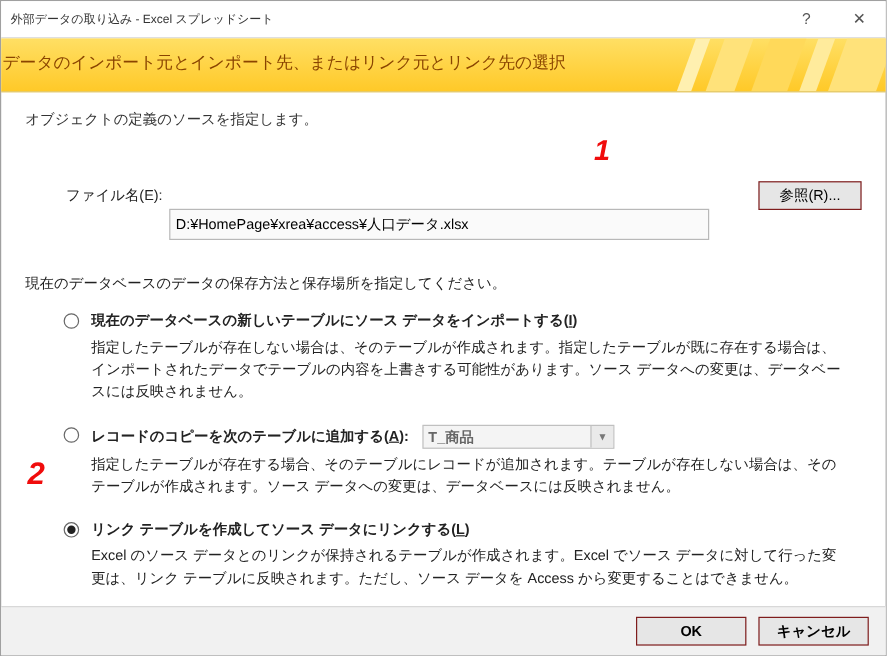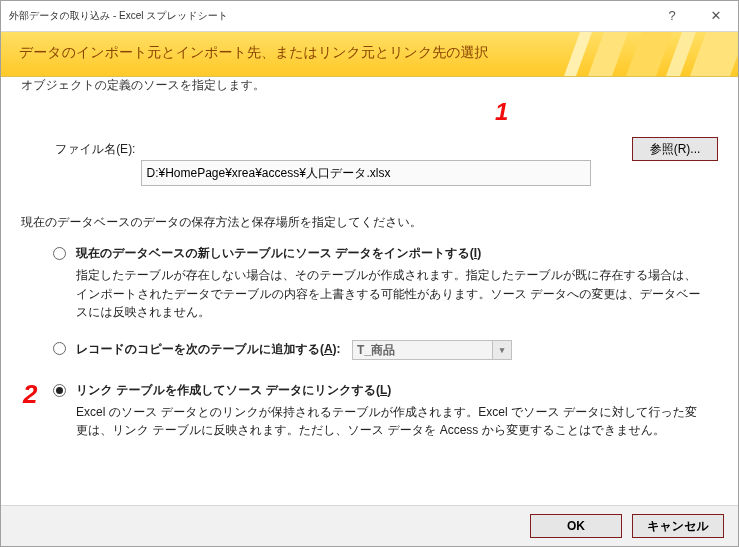--- a/index.html
+++ b/index.html
@@ -9,22 +9,22 @@
   .titlebar .sysbtn{width:44px;height:30px;text-align:center;line-height:30px;color:#555;font-size:13px;}
   .ribbon{height:44px;position:relative;overflow:hidden;border-bottom:1px solid #e0c050;
     background:linear-gradient(#ffdf64,#ffc928); }
   .ribbon .art{position:absolute;top:0;right:0;width:240px;height:100%;}
   .ribbon .art span{position:absolute;background:#ffe27a;transform:skewX(-20deg);}
   .ribbon .art span.s1{width:40px;height:44px;right:0;}
   .ribbon .art span.s2{width:14px;height:44px;right:50px;background:#ffeb9c;}
   .ribbon .art span.s3{width:30px;height:44px;right:74px;background:#ffd95a;}
   .ribbon .art span.s4{width:24px;height:44px;right:118px;background:#ffe27a;}
   .ribbon .art span.s5{width:12px;height:44px;right:154px;background:#fff0b0;}
-  .ribbon-text{position:relative;z-index:1;color:#8a4400;font-size:14px;padding:12px 0 0 18px;font-family:Liberation Mono, monospace;}
-  .body{padding:0 20px 0 20px;box-sizing:border-box;}
+  .ribbon-text{position:relative;z-index:1;color:#8a4400;font-size:14px;padding:12px 0 0 1px;font-family:Liberation Mono, monospace;}
+  .body{padding:14px 20px 0 20px;box-sizing:border-box;}
   .instr{color:#333;margin-bottom:18px;}
   .row-file{display:flex;align-items:center;margin:0 0 28px 34px;position:relative;}
   .row-file label{margin-right:6px;}
   .row-file input[type=text]{flex:0 0 440px;width:440px;height:22px;border:1px solid #b8b8b8;padding:1px 4px;font:inherit;background:#fafafa;margin-top:48px;}
   .row-file .marker1{color:#f00c0c;font-weight:900;font-family:Arial,sans-serif;font-size:24px;position:absolute;left:440px;top:-14px;font-style:italic;}
   .btn{background:#e6e6e6;border:1px solid #7f1d1d;height:24px;min-width:86px;padding:0 10px;font:inherit;cursor:pointer;}
   .browse{margin-left:auto;}
   .section-label{margin:10px 0 14px 0;}
   .opt{display:flex;align-items:flex-start;margin:0 12px 0 32px;position:relative;}
   .opt .radio{width:13px;height:13px;margin:2px 10px 0 0;appearance:none;border:1px solid #666;border-radius:50%;position:relative;background:#fff;}
@@ -91,20 +91,21 @@
       <div class="opt">
         <input class="radio" type="radio" name="mode" style="">
         <div class="opt-body">
           <div class="opt-title">
             <span>レコードのコピーを次のテーブルに追加する(</span><u>A</u><span>):</span>
             <span class="combo">
               <span>T_商品</span>
               <span class="arrow">▾</span>
             </span>
           </div>
+          <div class="opt-desc">指定したテーブルが存在する場合、そのテーブルにレコードが追加されます。テーブルが存在しない場合は、そのテーブルが作成されます。ソース データへの変更は、データベースには反映されません。</div>
         </div>
       </div>
     </div>
 
     <div class="block">
       <div class="opt">
         <input class="radio" type="radio" name="mode" checked="" style="">
         <div class="opt-body">
           <div class="opt-title">
             <span>リンク テーブルを作成してソース データにリンクする(</span><u>L</u><span>)</span>

